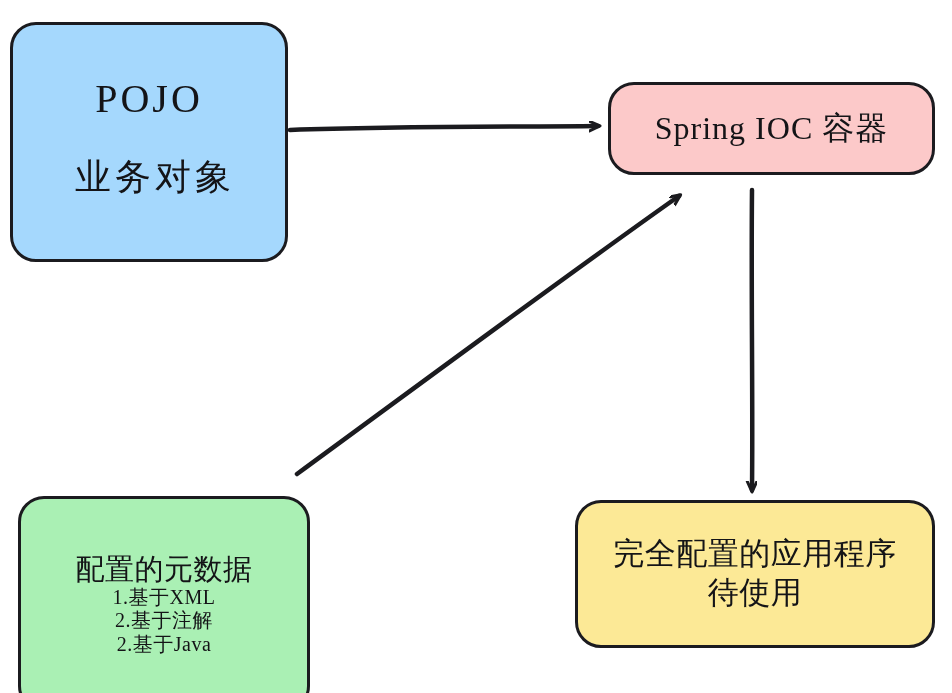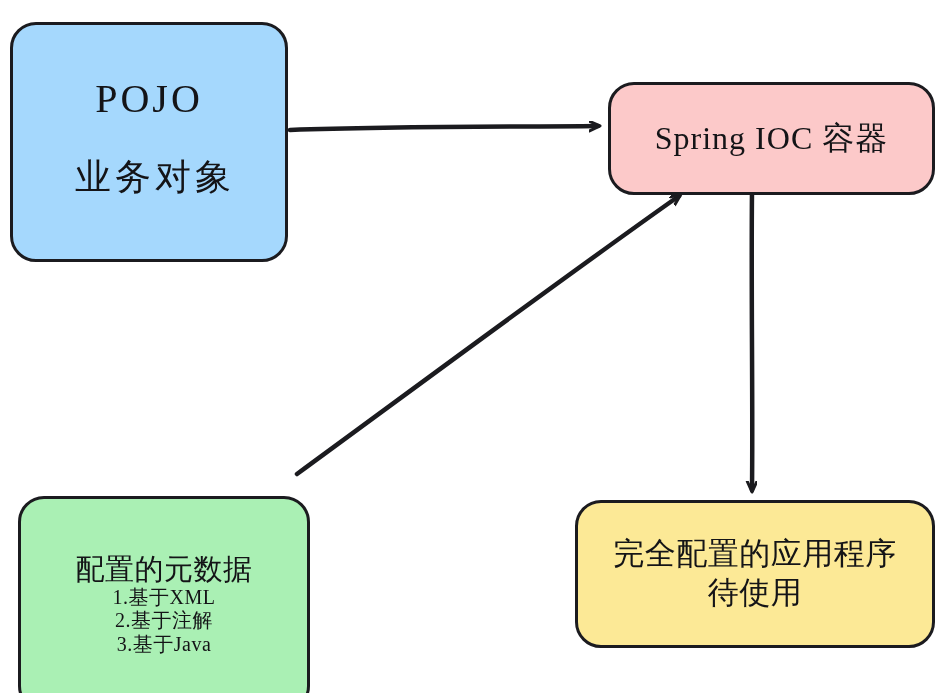--- a/index.html
+++ b/index.html
@@ -52,21 +52,21 @@
     font-size: 36px;
     letter-spacing: 4px;
     margin-left: 12px;
   }
 
   
   #node-ioc {
     left: 608px;
     top: 82px;
     width: 327px;
-    height: 113px;
+    height: 93px;
     background: #fcc9c9;
   }
   #node-ioc .title {
     font-size: 32px;
     letter-spacing: 1px;
   }
 
   
   #node-config {
     left: 18px;
@@ -133,21 +133,21 @@
   </div>
 
   <div class="node" id="node-ioc">
     <span class="node-line title">Spring IOC 容器</span>
   </div>
 
   <div class="node" id="node-config">
     <span class="node-line title">配置的元数据</span>
     <span class="node-line item">1.基于XML</span>
     <span class="node-line item">2.基于注解</span>
-    <span class="node-line item">3.基于Java</span>
+    <span class="node-line item">2.基于Java</span>
   </div>
 
   <div class="node" id="node-app">
     <span class="node-line line1">完全配置的应用程序</span>
     <span class="node-line line2">待使用</span>
   </div>
 
 </div>
 
 </body></html>

